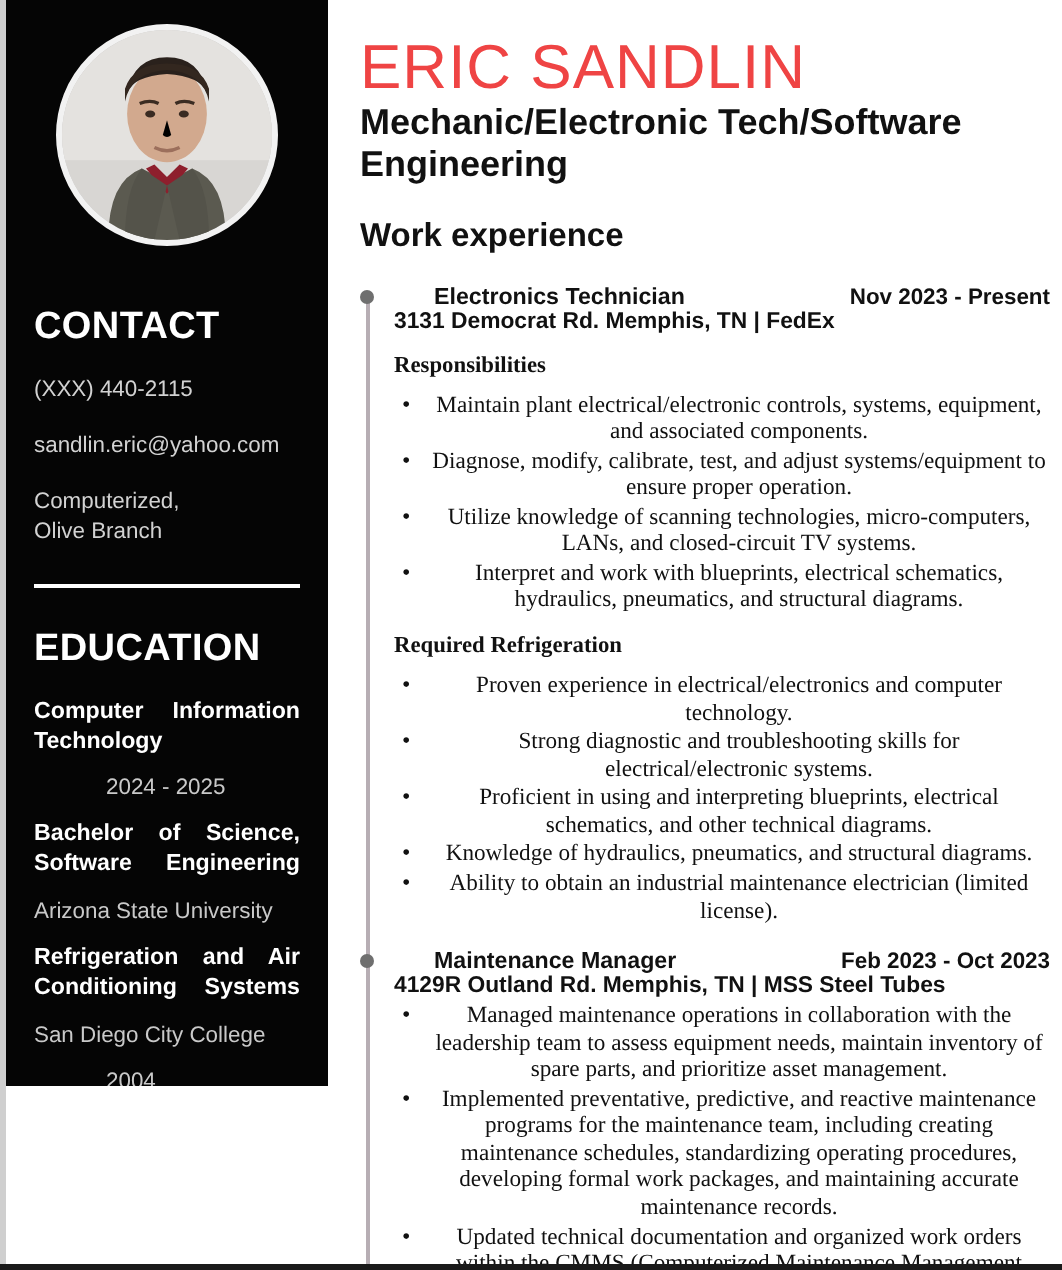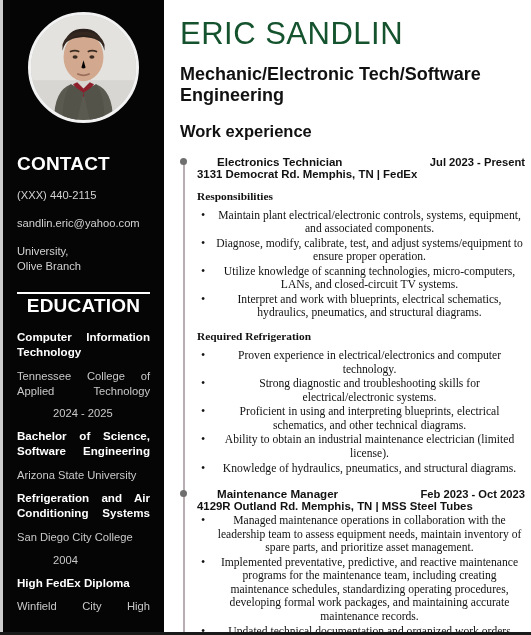--- a/index.html
+++ b/index.html
@@ -10,57 +10,57 @@
     overflow:hidden;
     position:relative;
     border-bottom:3px solid #1a1a1a;
   }
   .page { position:relative; width:531px; height:635px; background:#fff; display:flex; }
 
   
   .left-strip { width:3px; background:#cfcfcf; height:635px; flex:0 0 3px; }
   .sidebar {
     width:161px; flex:0 0 161px; background:#050505; color:#fff;
-    padding:0 0 0 0; position:relative; height:635px; overflow:hidden;
+    padding:0 0 0 0; position:relative; height:543px; overflow:hidden;
   }
   .photo-wrap { padding:12px 0 0 0; display:flex; justify-content:center; }
   .photo {
     width:111px; height:111px; border-radius:50%;
     border:3px solid #f2f2f2; overflow:hidden; position:relative;
     background:#cfcfcf;
   }
   .photo svg { display:block; width:100%; height:100%; }
 
   .side-pad { padding:0 14px; }
   .side-h {
     font-size:19px; font-weight:bold; letter-spacing:0.2px; color:#ffffff;
     margin-top:30px; margin-bottom:13px;
   }
-  .side-h.edu { margin-top:1px;text-align:center; }
+  .side-h.edu { margin-top:20px; }
   .contact-line { font-size:11.2px; color:#d2d2d2; margin-bottom:13px; line-height:1.35; }
   .divider { height:2px; background:#ffffff; margin:18px 0 0 0; }
 
   .edu-title {
     font-size:11.6px; font-weight:bold; color:#ffffff;
     text-align:justify; text-align-last:justify;
     line-height:1.28; margin-bottom:9px;
   }
   .edu-title.nojust { text-align:left; text-align-last:left; }
   .edu-sub {
     font-size:11.2px; color:#c9c9c9; line-height:1.3;
     text-align:justify; text-align-last:justify; margin-bottom:9px;
   }
   .edu-sub.nojust { text-align:left; text-align-last:left; }
   .edu-year { font-size:11.2px; color:#c9c9c9; margin-bottom:10px;margin-left:36px; }
 
   
   .main { flex:1; padding:18px 6px 0 16px; position:relative; }
   .name {
     font-size:31px; font-weight:normal; letter-spacing:0.5px;
-    color:#14532d; line-height:1.05; margin-bottom:13px;
+    color:#ef4444; line-height:1.05; 
   }
   .subtitle { font-size:18px; font-weight:bold; color:#111; margin-bottom:16px; }
   .section-h { font-size:16.5px; font-weight:bold; color:#111; margin-bottom:14px; }
 
   .timeline { position:relative; padding-left:17px; }
   .tl-line {
     position:absolute; left:3px; top:4px; bottom:0; width:2px; background:#b7aeb4;
   }
   .job { position:relative; margin-bottom:2px; }
   .dot {
@@ -117,31 +117,30 @@
           <path d="M62 66 L50 74 L56 100 L70 100 Q70 76 62 66 Z" fill="#54534a"></path>
         </svg>
       </div>
     </div>
 
     <div class="side-pad">
       <div class="side-h">CONTACT</div>
       <div class="contact-line">(XXX) 440-2115</div>
       <div class="contact-line">sandlin.eric@yahoo.com</div>
       <div class="contact-line">
-        <span>University,</span><br>
+        <span>Computerized,</span><br>
         <span>Olive Branch</span>
       </div>
 
       <div class="divider"></div>
 
       <div class="side-h edu">EDUCATION</div>
 
       <div>
         <div class="edu-title">Computer Information Technology</div>
-        <div class="edu-sub">Tennessee College of Applied Technology</div>
         <div class="edu-year">2024 - 2025</div>
       </div>
 
       <div>
         <div class="edu-title">Bachelor of Science, Software Engineering</div>
         <div class="edu-sub nojust">Arizona State University</div>
       </div>
 
       <div>
         <div class="edu-title">Refrigeration and Air Conditioning Systems</div>
@@ -161,39 +160,39 @@
     <div class="subtitle">Mechanic/Electronic Tech/Software Engineering</div>
     <h2 class="section-h">Work experience</h2>
 
     <div class="timeline">
       <div class="tl-line"></div>
 
       <section class="job">
         <span class="dot"></span>
         <div class="job-head">
           <span class="job-title">Electronics Technician</span>
-          <span class="job-date">Jul 2023 - Present</span>
+          <span class="job-date">Nov 2023 - Present</span>
         </div>
         <div class="job-sub">3131 Democrat Rd. Memphis, TN | FedEx</div>
 
         <div class="sub-h">Responsibilities</div>
         <ul class="bullets">
           <li>Maintain plant electrical/electronic controls, systems, equipment, and associated components.</li>
           <li>Diagnose, modify, calibrate, test, and adjust systems/equipment to ensure proper operation.</li>
           <li>Utilize knowledge of scanning technologies, micro-computers, LANs, and closed-circuit TV systems.</li>
           <li>Interpret and work with blueprints, electrical schematics, hydraulics, pneumatics, and structural diagrams.</li>
         </ul>
 
         <div class="sub-h">Required Refrigeration</div>
         <ul class="bullets">
           <li>Proven experience in electrical/electronics and computer technology.</li>
           <li>Strong diagnostic and troubleshooting skills for electrical/electronic systems.</li>
           <li>Proficient in using and interpreting blueprints, electrical schematics, and other technical diagrams.</li>
+          <li>Knowledge of hydraulics, pneumatics, and structural diagrams.</li>
           <li>Ability to obtain an industrial maintenance electrician (limited license).</li>
-          <li>Knowledge of hydraulics, pneumatics, and structural diagrams.</li>
         </ul>
       </section>
 
       <div class="gap-b"></div>
 
       <section class="job">
         <span class="dot"></span>
         <div class="job-head">
           <span class="job-title">Maintenance Manager</span>
           <span class="job-date">Feb 2023 - Oct 2023</span>

